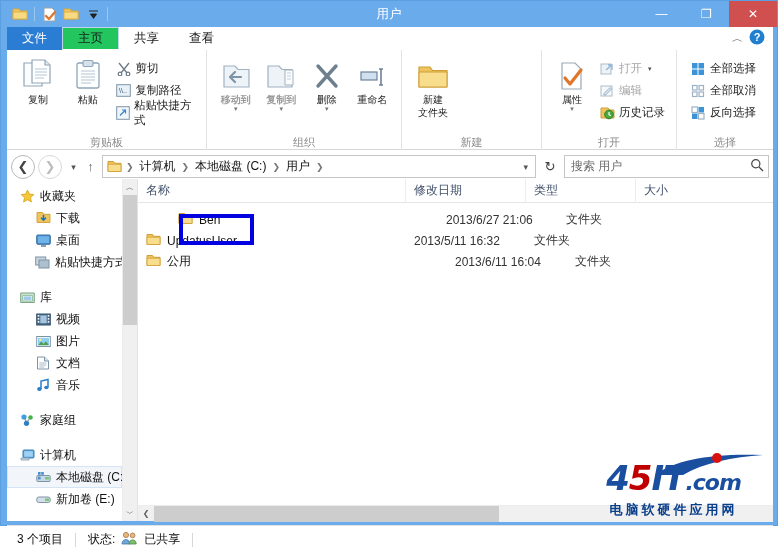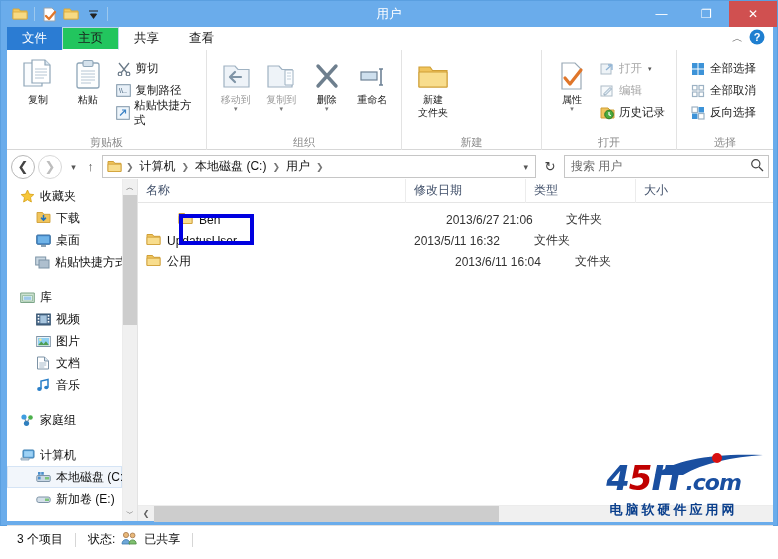--- a/index.html
+++ b/index.html
@@ -89,21 +89,21 @@
   .rgroup .glabel {
     height: 16px; text-align: center; font-size: 11px; color: #8a8a8a;
     line-height: 16px;
   }
   .bigbtn {
     width: 54px; display: flex; flex-direction: column; align-items: center;
     padding-top: 3px; cursor: default;
   }
   .bigbtn .bicon { height: 34px; display: flex; align-items: flex-end; justify-content: center; }
   .bigbtn .blabel { font-size: 10px; color: #222; text-align: center; line-height: 13px; margin-top: 2px; }
-  .bigbtn.dim .blabel { color: #9b9b9b; }
+  .bigbtn.dim .blabel { color: #9b9b9b; font-weight: bold; }
   .smallcol { display: flex; flex-direction: column; padding-top: 4px; gap: 1px; }
   .smallbtn {
     display: flex; align-items: center; gap: 4px; height: 21px;
     padding: 0 3px; font-size: 11.5px; color: #222;
   }
   .smallbtn .sicon { width: 16px; height: 16px; display: flex; align-items: center; justify-content: center; }
   .caret { font-size: 7px; color: #555; margin-left: 2px; }
   .minicaret { font-size: 7px; color: #777; line-height: 5px; }
 
   

